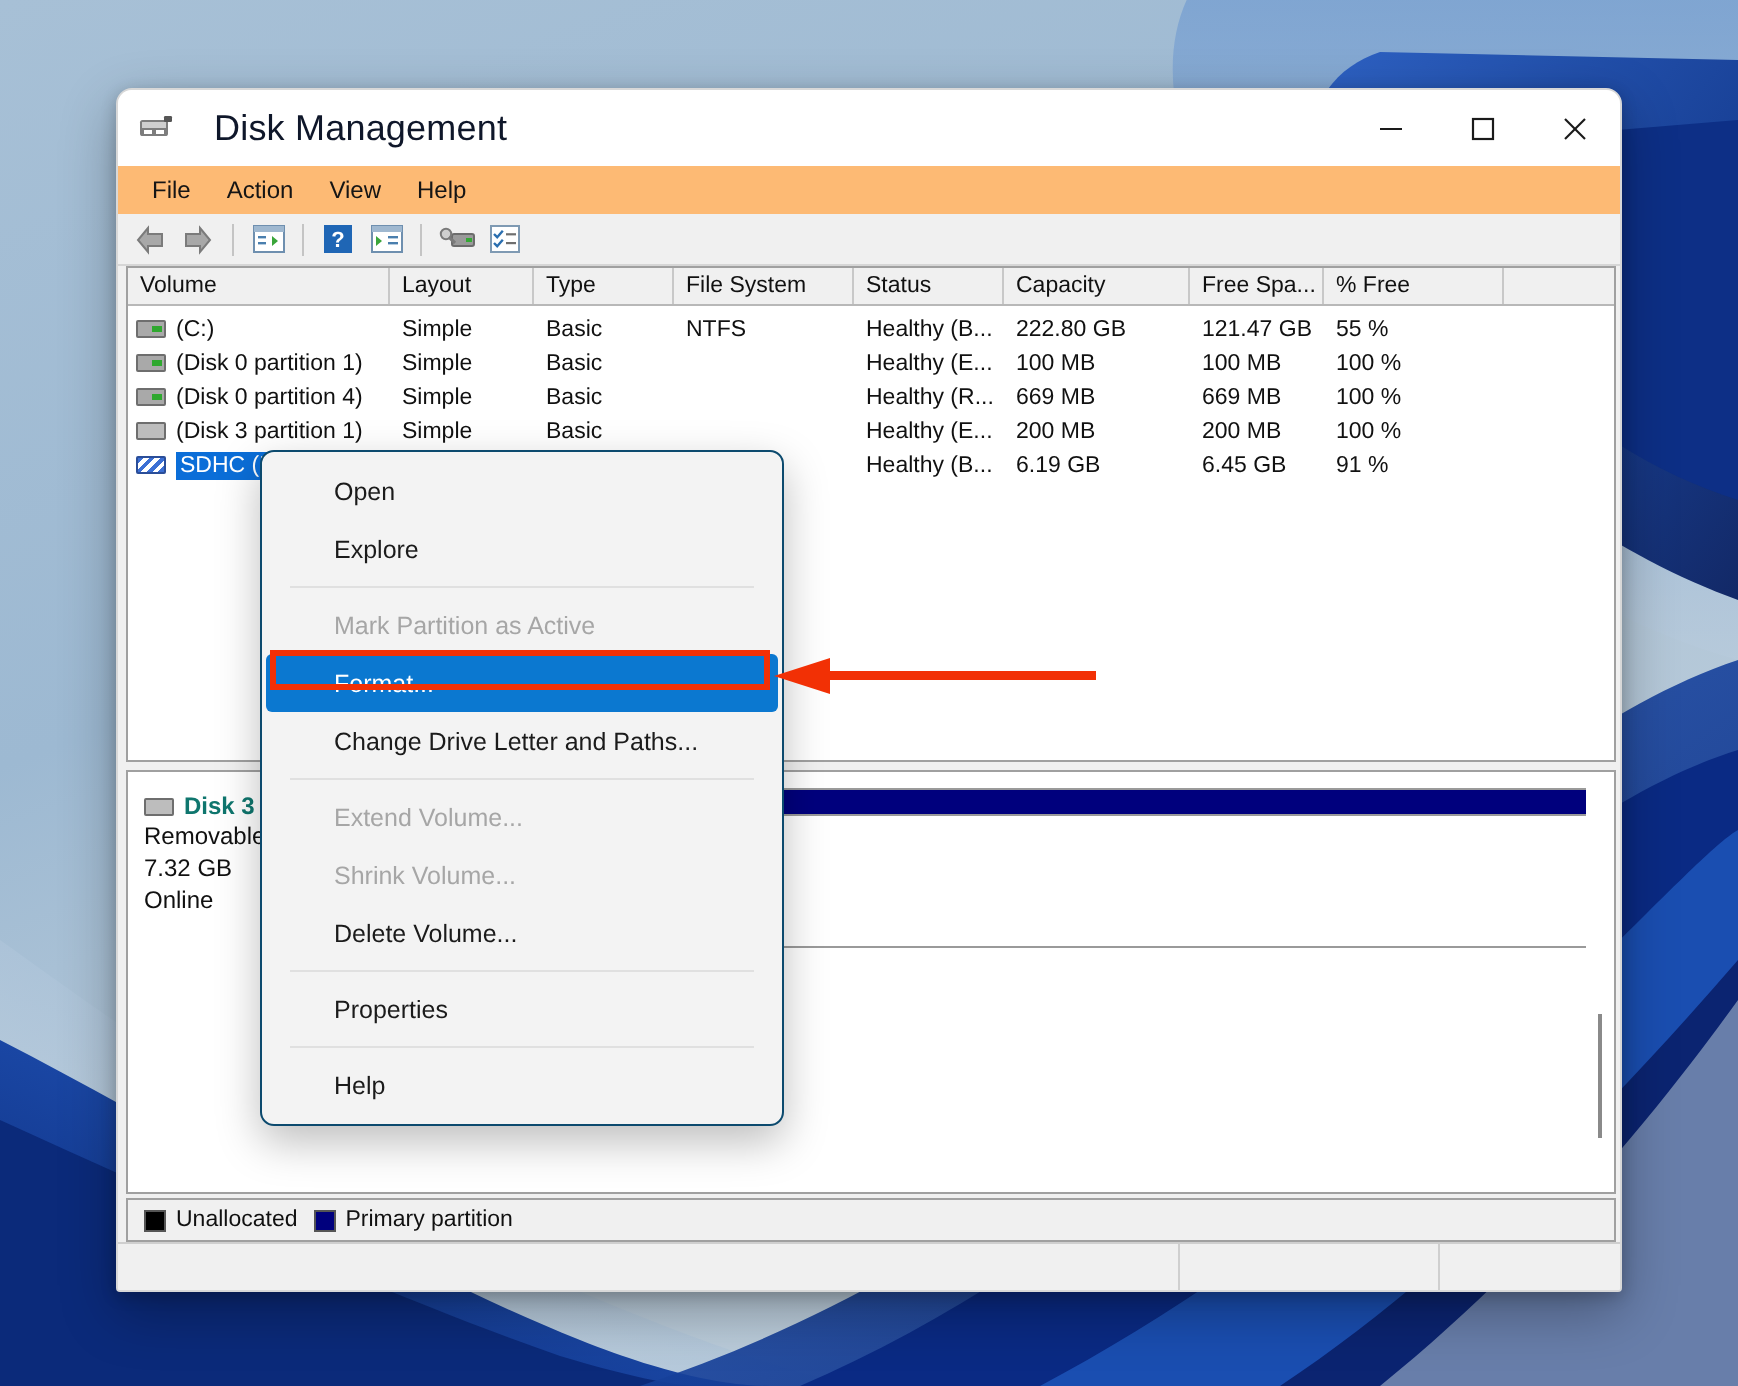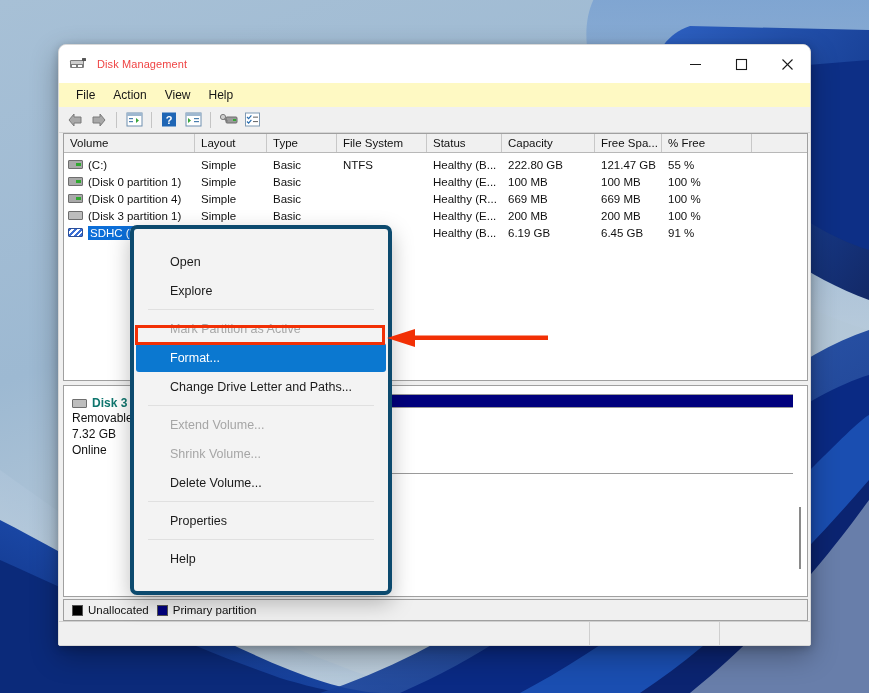--- a/index.html
+++ b/index.html
@@ -27,31 +27,31 @@
     box-shadow: 0 10px 28px rgba(0,0,0,.30), 0 2px 8px rgba(0,0,0,.20);
     overflow:hidden;
     border:1px solid #d8d8d8;
   }
   #titlebar {
     height:38px; background:#ffffff; display:flex; align-items:center;
     position:relative;
   }
   #titlebar .app-icon { margin-left:10px; width:18px; height:18px; position:relative; }
   #titlebar .title {
-    margin-left:10px; font-size:11px; color:#ef4444; letter-spacing:.1px;
+    margin-left:20px; font-size:18px; color:#0f172a; letter-spacing:.1px;
   }
   .caption-btns { position:absolute; right:0; top:0; height:38px; display:flex; }
   .cap-btn {
     width:46px; height:38px; display:flex; align-items:center; justify-content:center;
     font-size:13px; color:#202020; cursor:default;
   }
   .cap-btn svg { display:block; }
 
   
-  #menubar { height:24px; background:#fef9c3; display:flex; align-items:center; padding-left:8px; }
+  #menubar { height:24px; background:#fdba74; display:flex; align-items:center; padding-left:8px; }
   #menubar .mi {
     font-size:12px; color:#151515; padding:2px 9px; cursor:default;
   }
 
   
   #toolbar {
     height:26px; background:#f0f0f0; display:flex; align-items:center;
     padding-left:5px; border-bottom:1px solid #d6d6d6; gap:2px;
   }
   .tb-btn { width:22px; height:22px; display:flex; align-items:center; justify-content:center; }
@@ -115,23 +115,23 @@
   
   #statusbar {
     position:absolute; left:0; bottom:0; width:100%; height:24px;
     background:#f0f0f0; border-top:1px solid #cfcfcf; display:flex;
   }
   #statusbar .sec { height:100%; border-right:1px solid #cfcfcf; }
 
   
   #ctxmenu {
     position:absolute; left:130px; top:225px; width:262px;
-    background:#f3f3f3; border:4px solid #0c4a6e; border-radius:7px;
+    background:#f3f3f3; border:1px solid #0c4a6e; border-radius:7px;
     box-shadow:0 8px 22px rgba(0,0,0,.26);
-    padding:18px 0; z-index:40;
+    padding:5px 0; z-index:40;
   }
   .cmi {
     height:29px; display:flex; align-items:center; padding-left:36px;
     font-size:12.5px; color:#1b1b1b; cursor:default; position:relative;
   }
   .cmi.disabled { color:#a6a6a6; }
   .cmi.highlight { background:#0b78d0; color:#ffffff; margin:0 2px; border-radius:3px; padding-left:34px; }
   .cmsep { height:1px; background:#e0e0e0; margin:4px 14px; }
 
   

